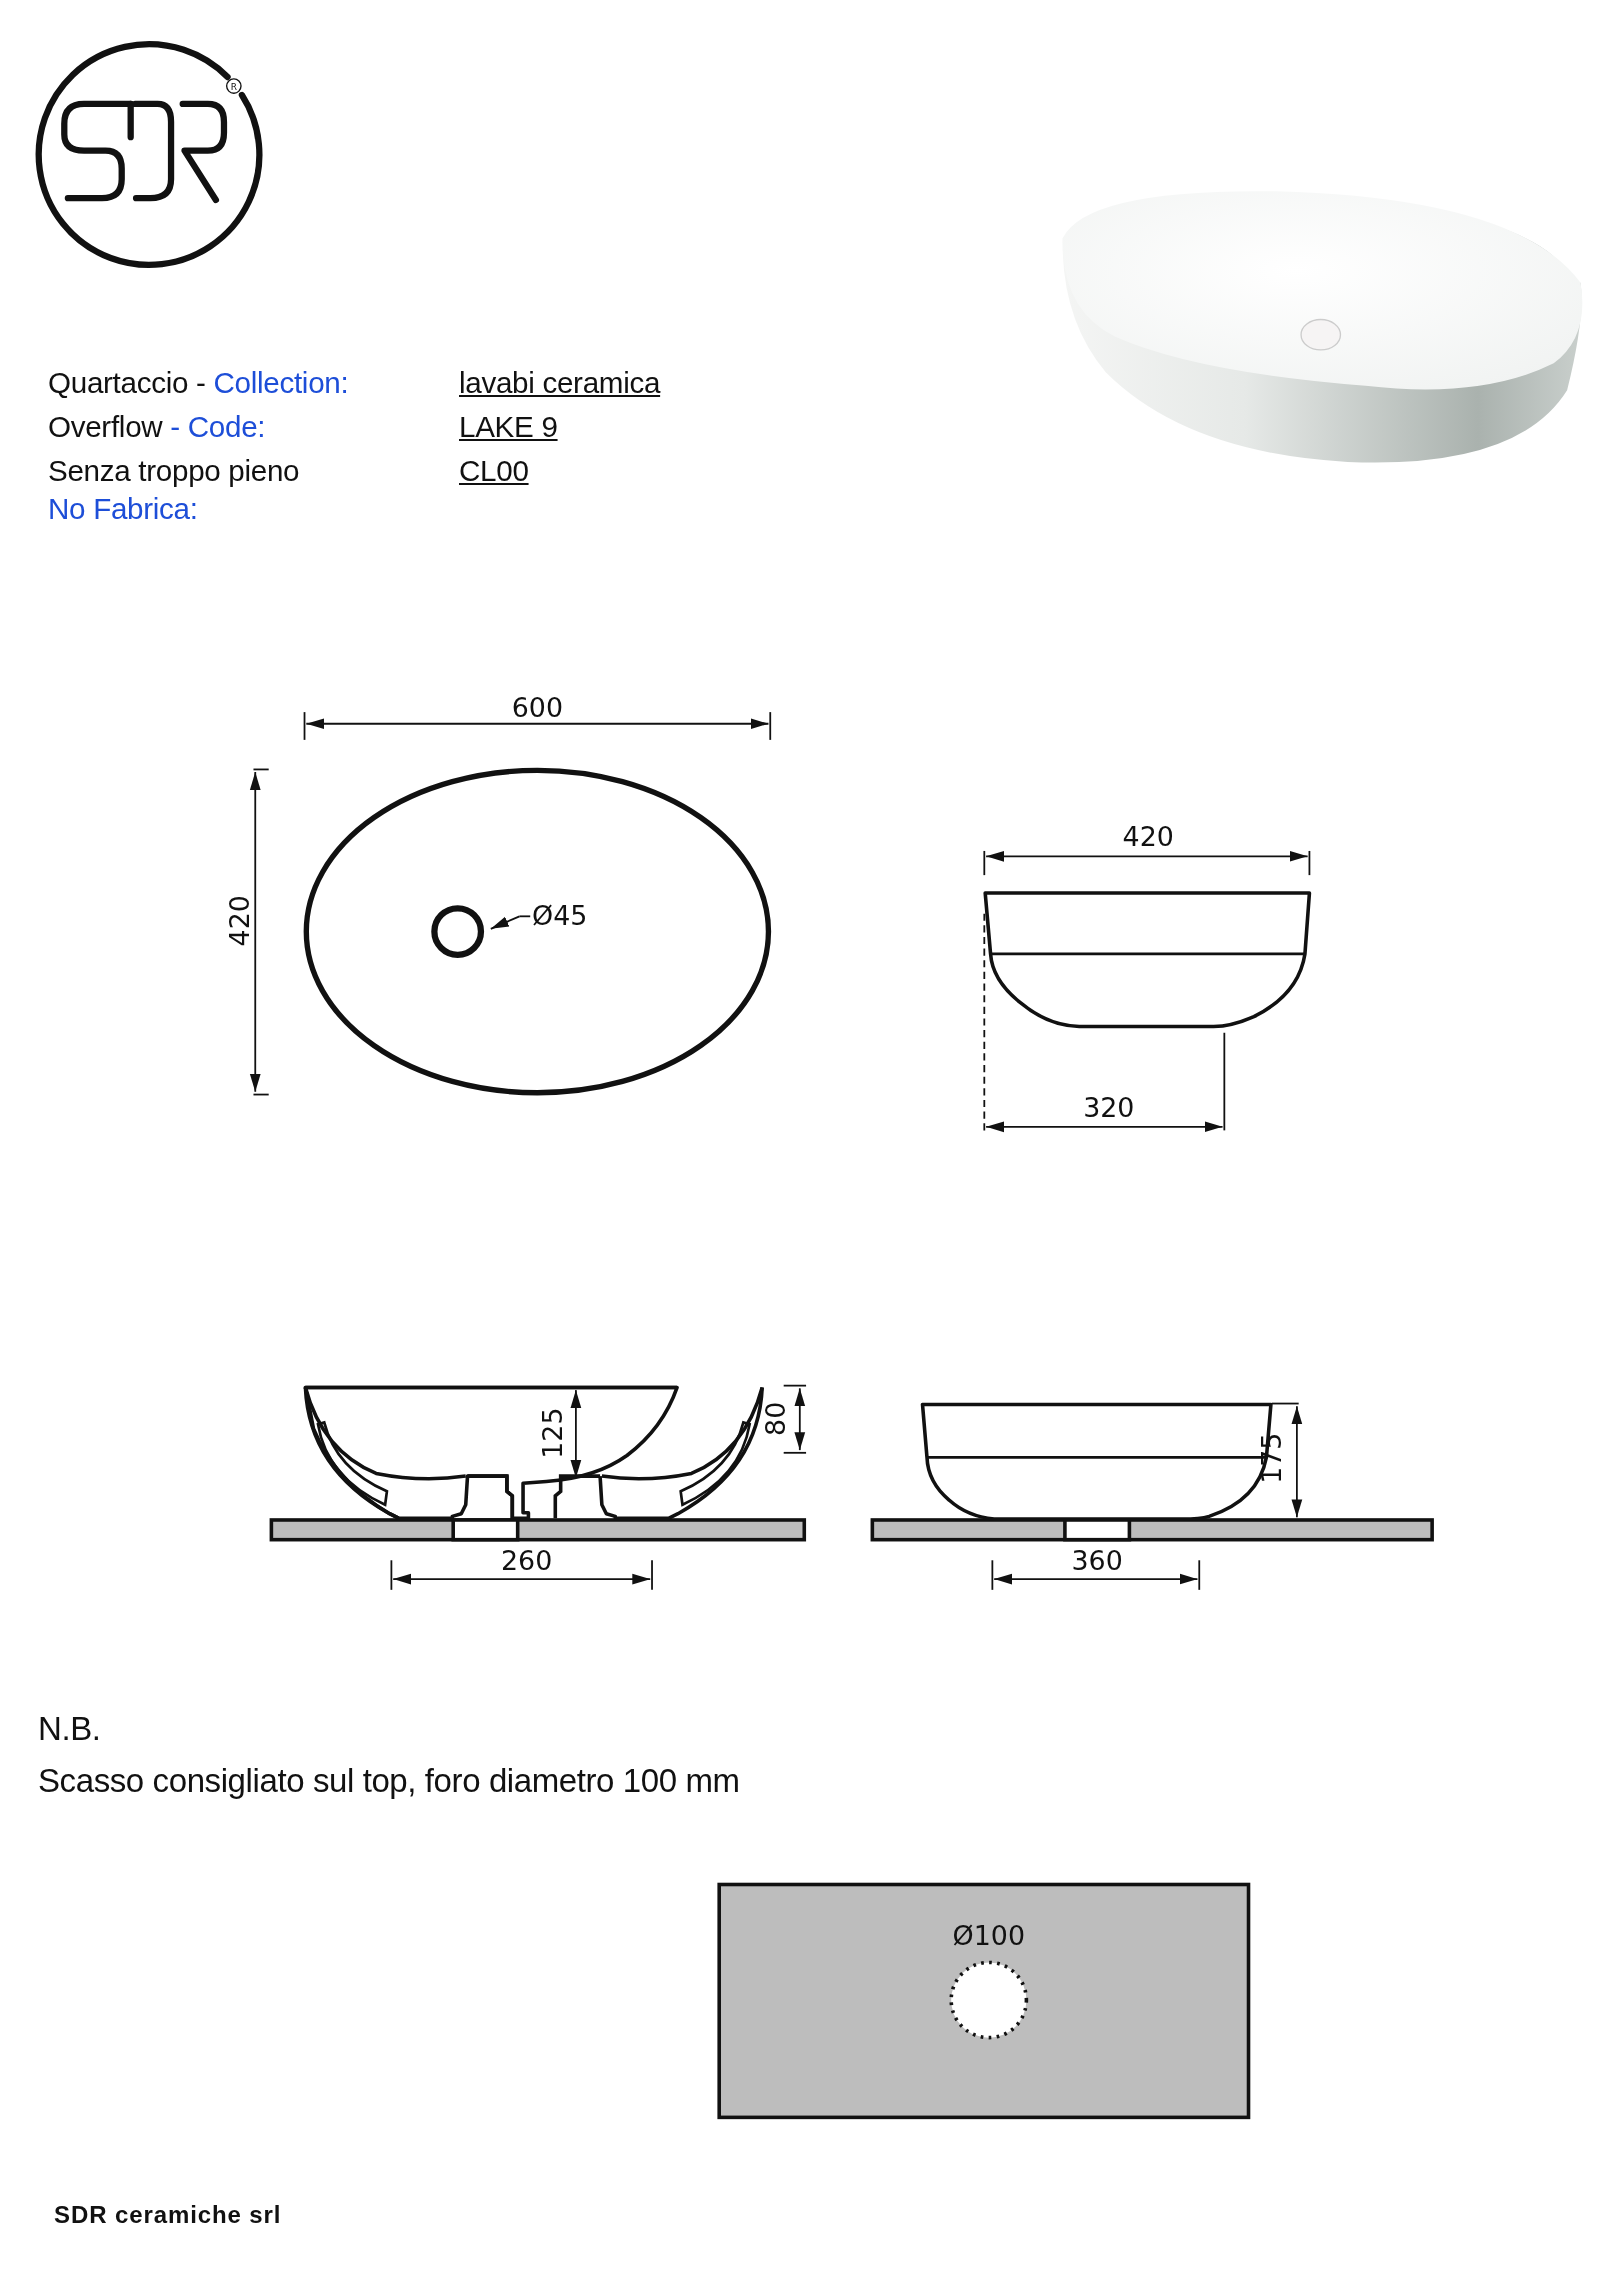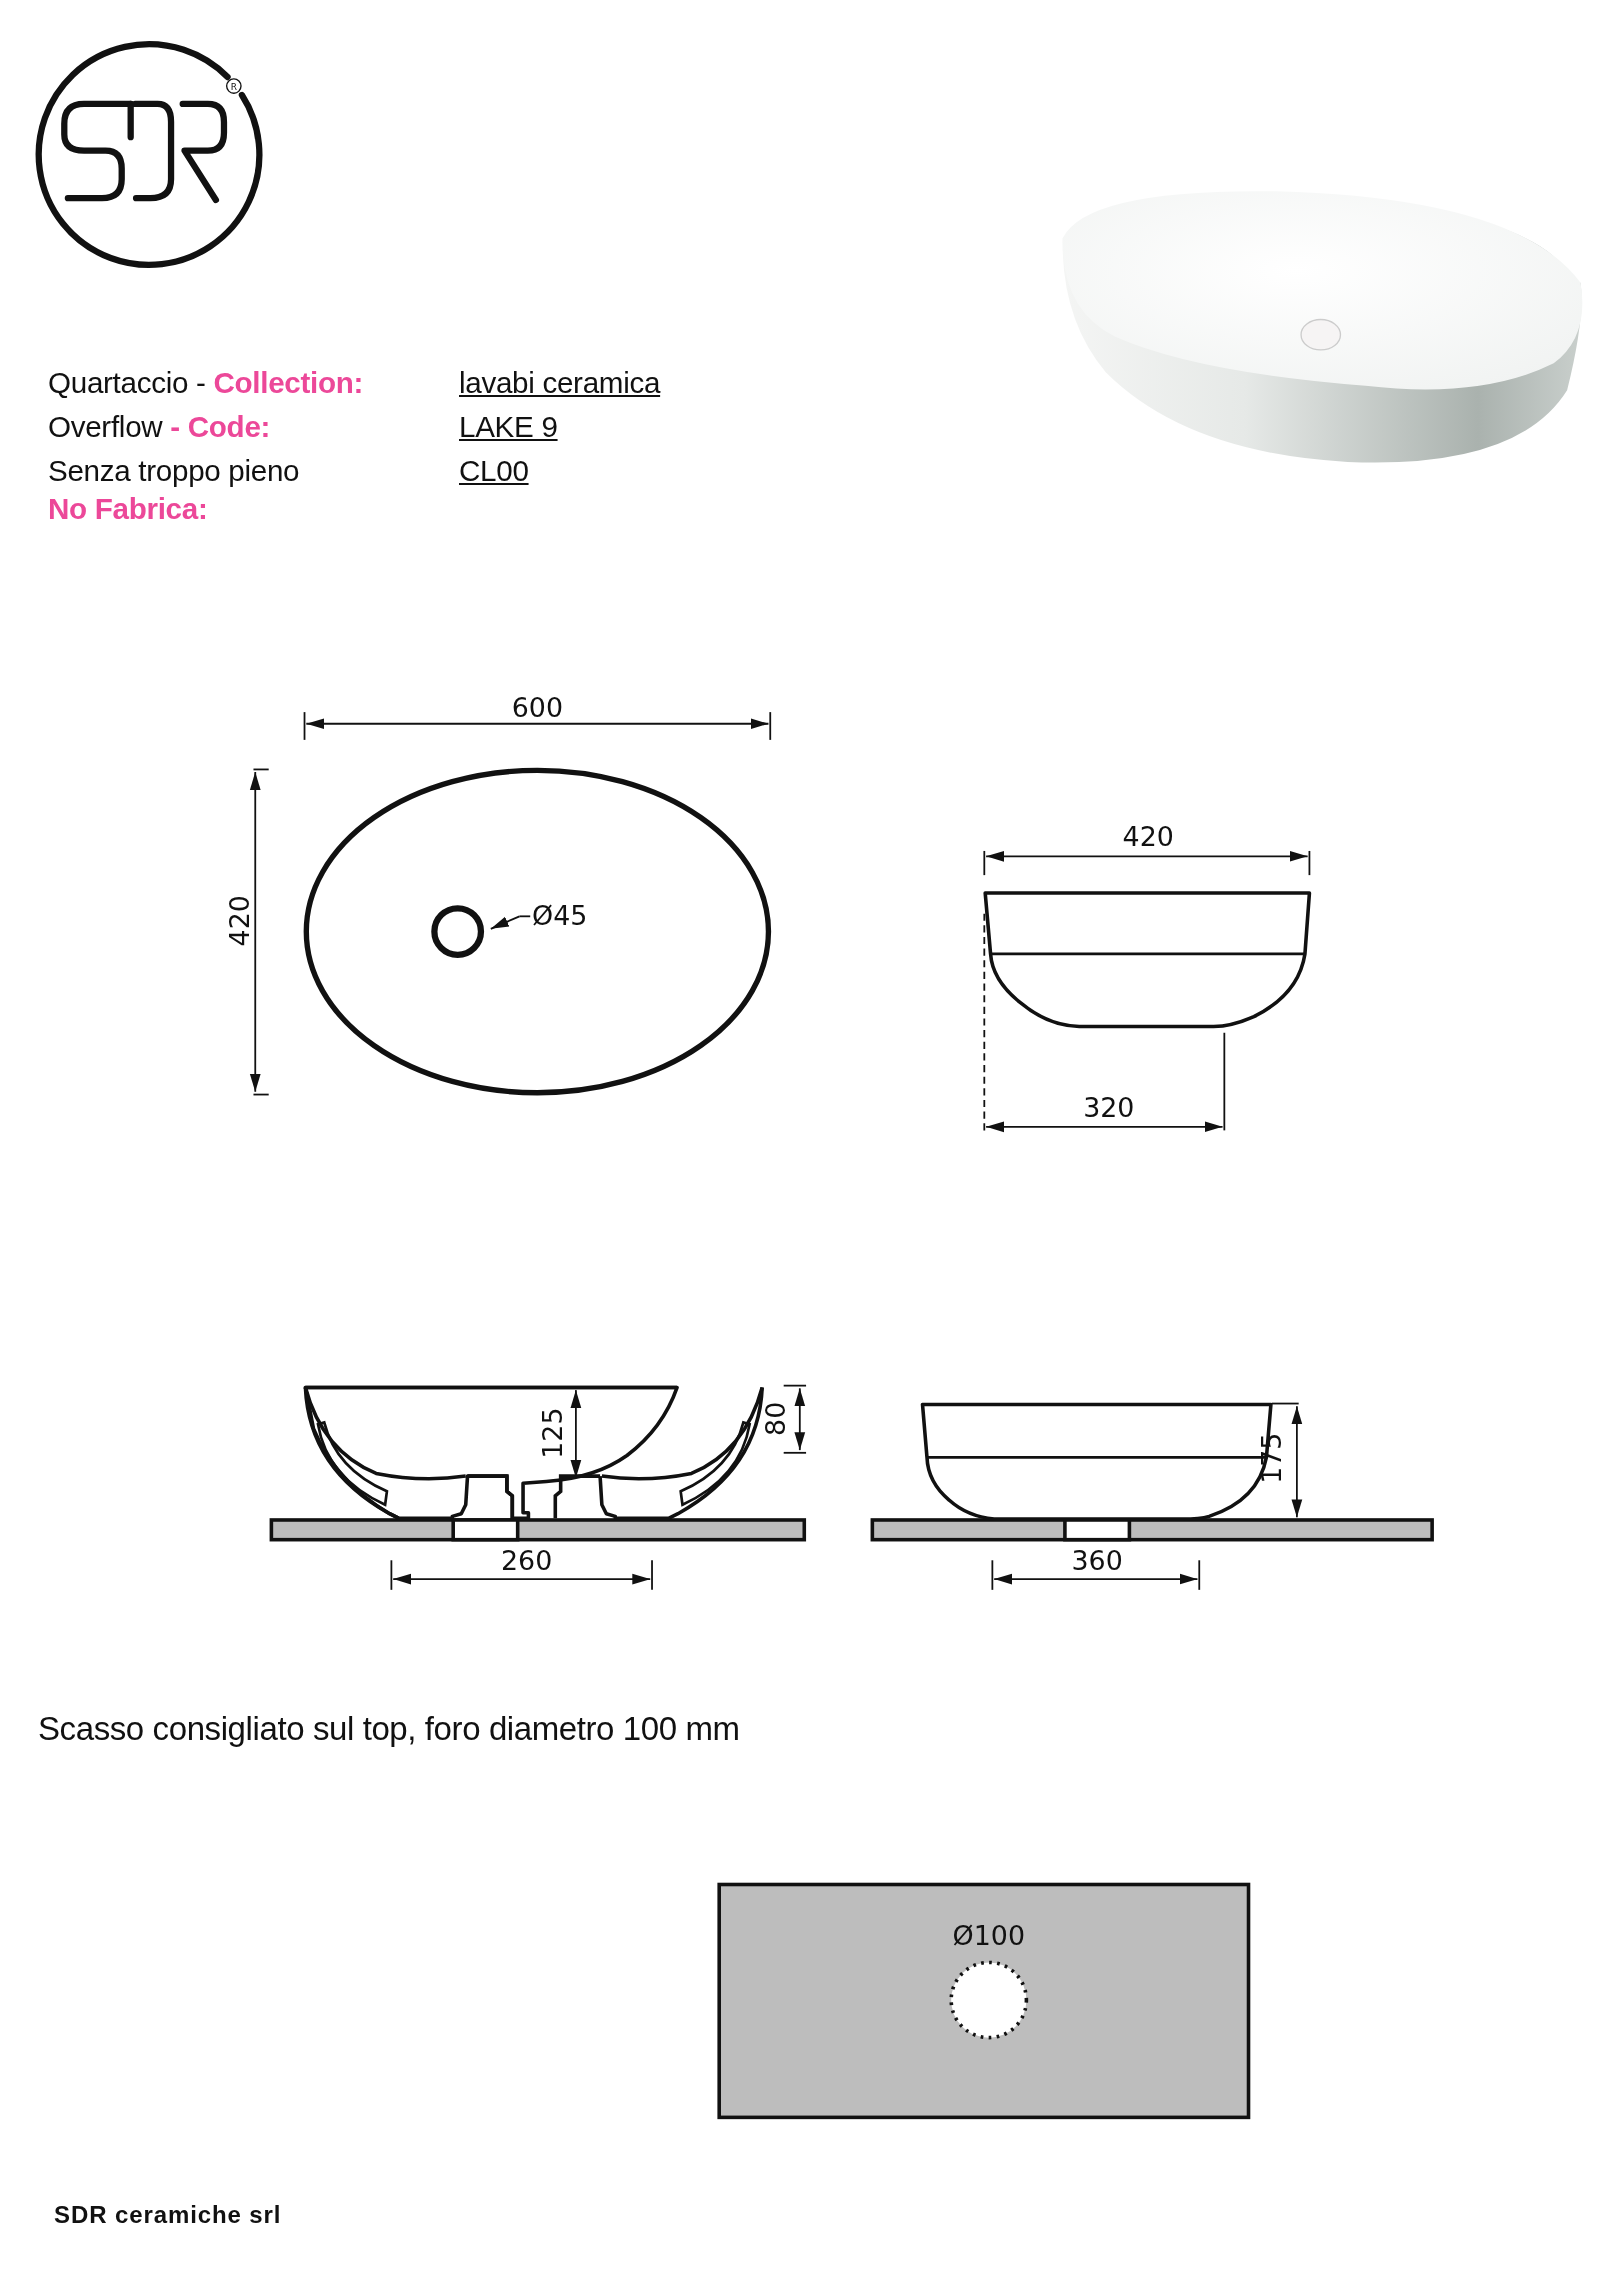--- a/index.html
+++ b/index.html
@@ -5,21 +5,21 @@
   html, body { margin:0; padding:0; background:#ffffff; }
   body { width:1622px; height:2293px; position:relative; overflow:hidden;
          font-family:"Liberation Sans", "DejaVu Sans", sans-serif; color:#111; }
   .abs { position:absolute; }
   .logo { left:32px; top:34px; width:244px; height:244px; }
   .info { left:48px; top:361px; font-size:29.6px; line-height:44px; letter-spacing:-0.3px; }
   .info-row { position:relative; height:44px; white-space:nowrap; }
   .info-row .lbl { position:absolute; left:0; }
   .info-row .val { position:absolute; left:411px;text-decoration:underline; }
   .info-row.sub { height:36px; line-height:32px; }
-  .gray { color:#ec4899;font-weight:bold; }
+  .gray { color:#1d4ed8; }
   .product { left:1052px; top:184px; width:542px; height:296px; }
   .drawing { left:0; top:0; width:1622px; height:2293px; }
   .dimtxt { font-family:"DejaVu Sans", sans-serif; font-size:30px; fill:#111; }
   .nb { left:38px; top:1703px; font-size:33px; line-height:52px; letter-spacing:-0.4px; }
   .footer { left:54px; top:2197px; font-size:24px; line-height:36px; letter-spacing:-0.3px; white-space:nowrap; }
   .footer .company { letter-spacing:0.9px;font-weight:bold; }
 </style>
 </head>
 <body>
 
@@ -154,19 +154,20 @@
   </g>
 
   <g>
     <rect x="803" y="2104" width="591" height="260" fill="#bdbdbd" stroke="#111" stroke-width="4"></rect>
     <circle cx="1104" cy="2233" r="42" fill="#ffffff" stroke="#111" stroke-width="4" stroke-dasharray="3 6"></circle>
     <text class="dimtxt" x="1104" y="2172" text-anchor="middle" font-size="34">Ø100</text>
   </g>
 </svg>
 
 <div class="abs nb">
+  <div>N.B.</div>
   <div>Scasso consigliato sul top, foro diametro 100 mm</div>
 </div>
 
 <div class="abs footer">
   <div class="company">SDR ceramiche srl</div>
 </div>
 
 
 </body></html>

